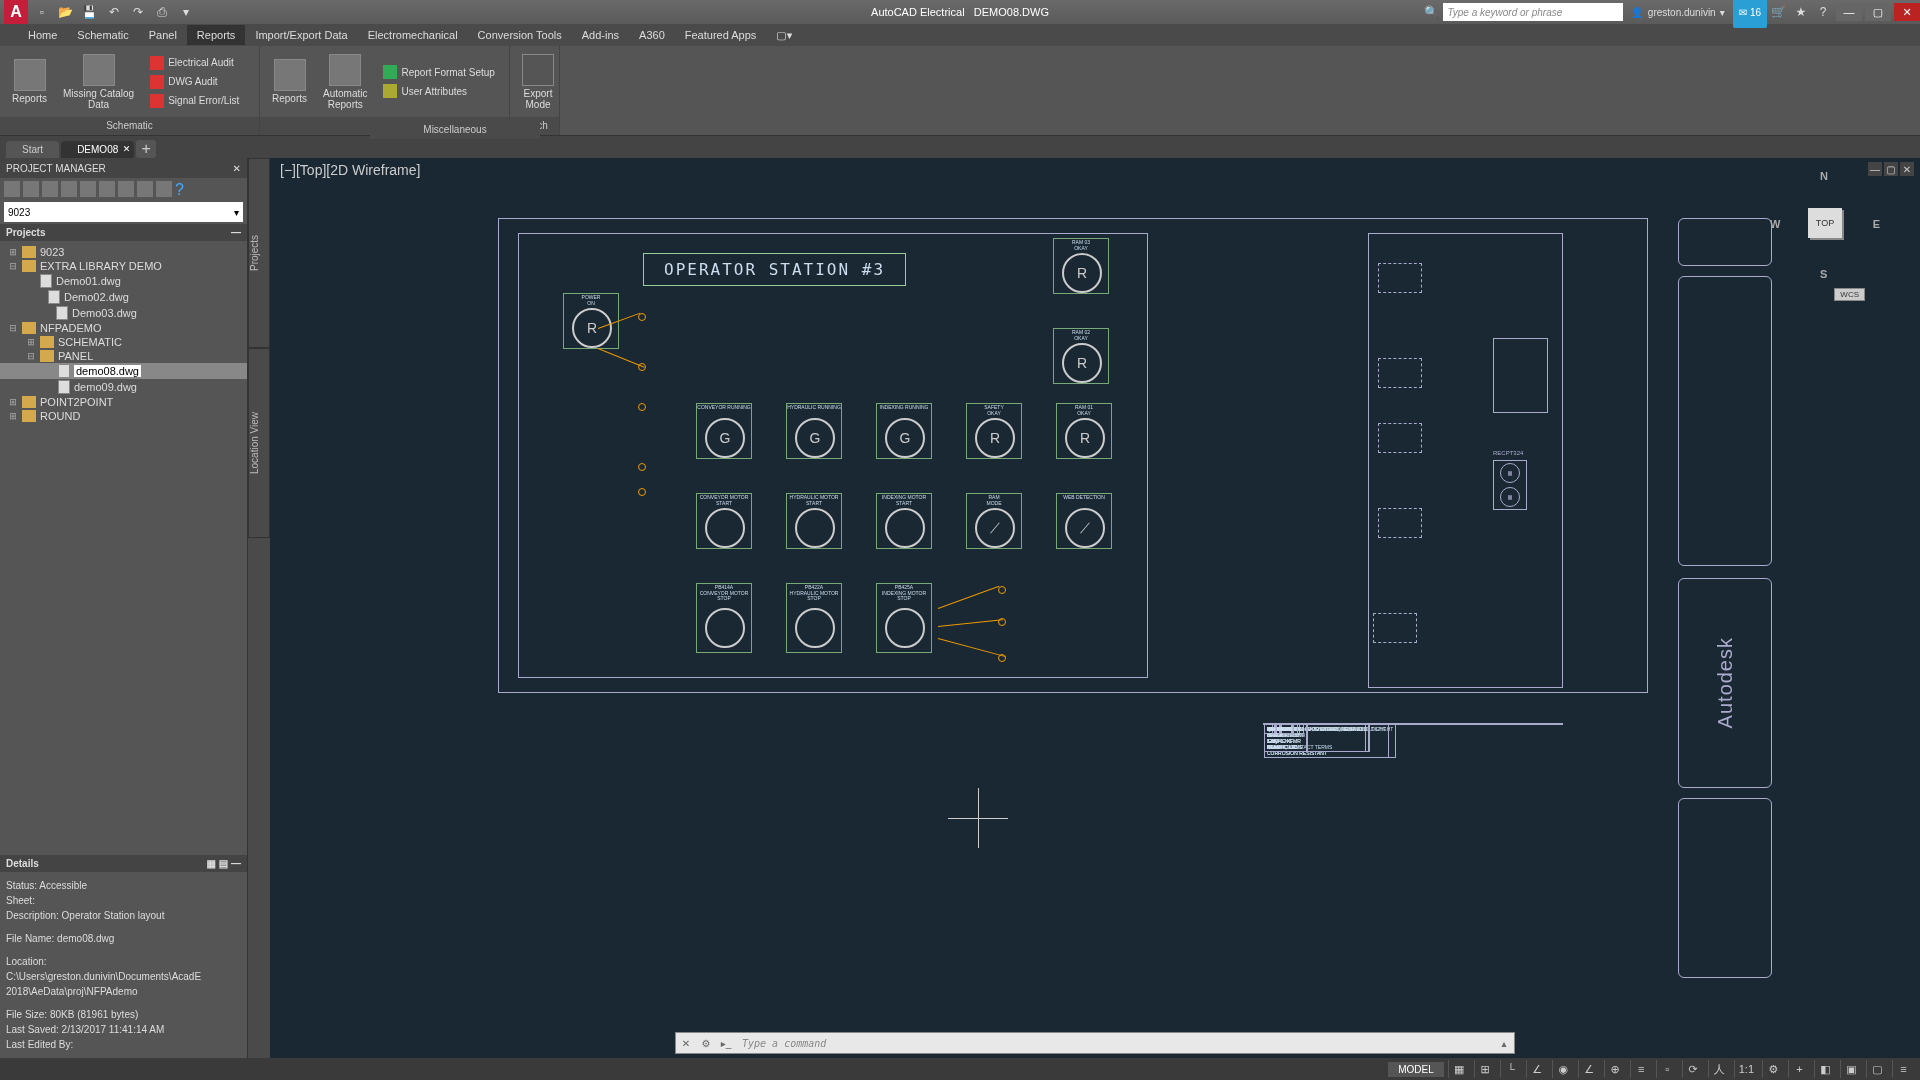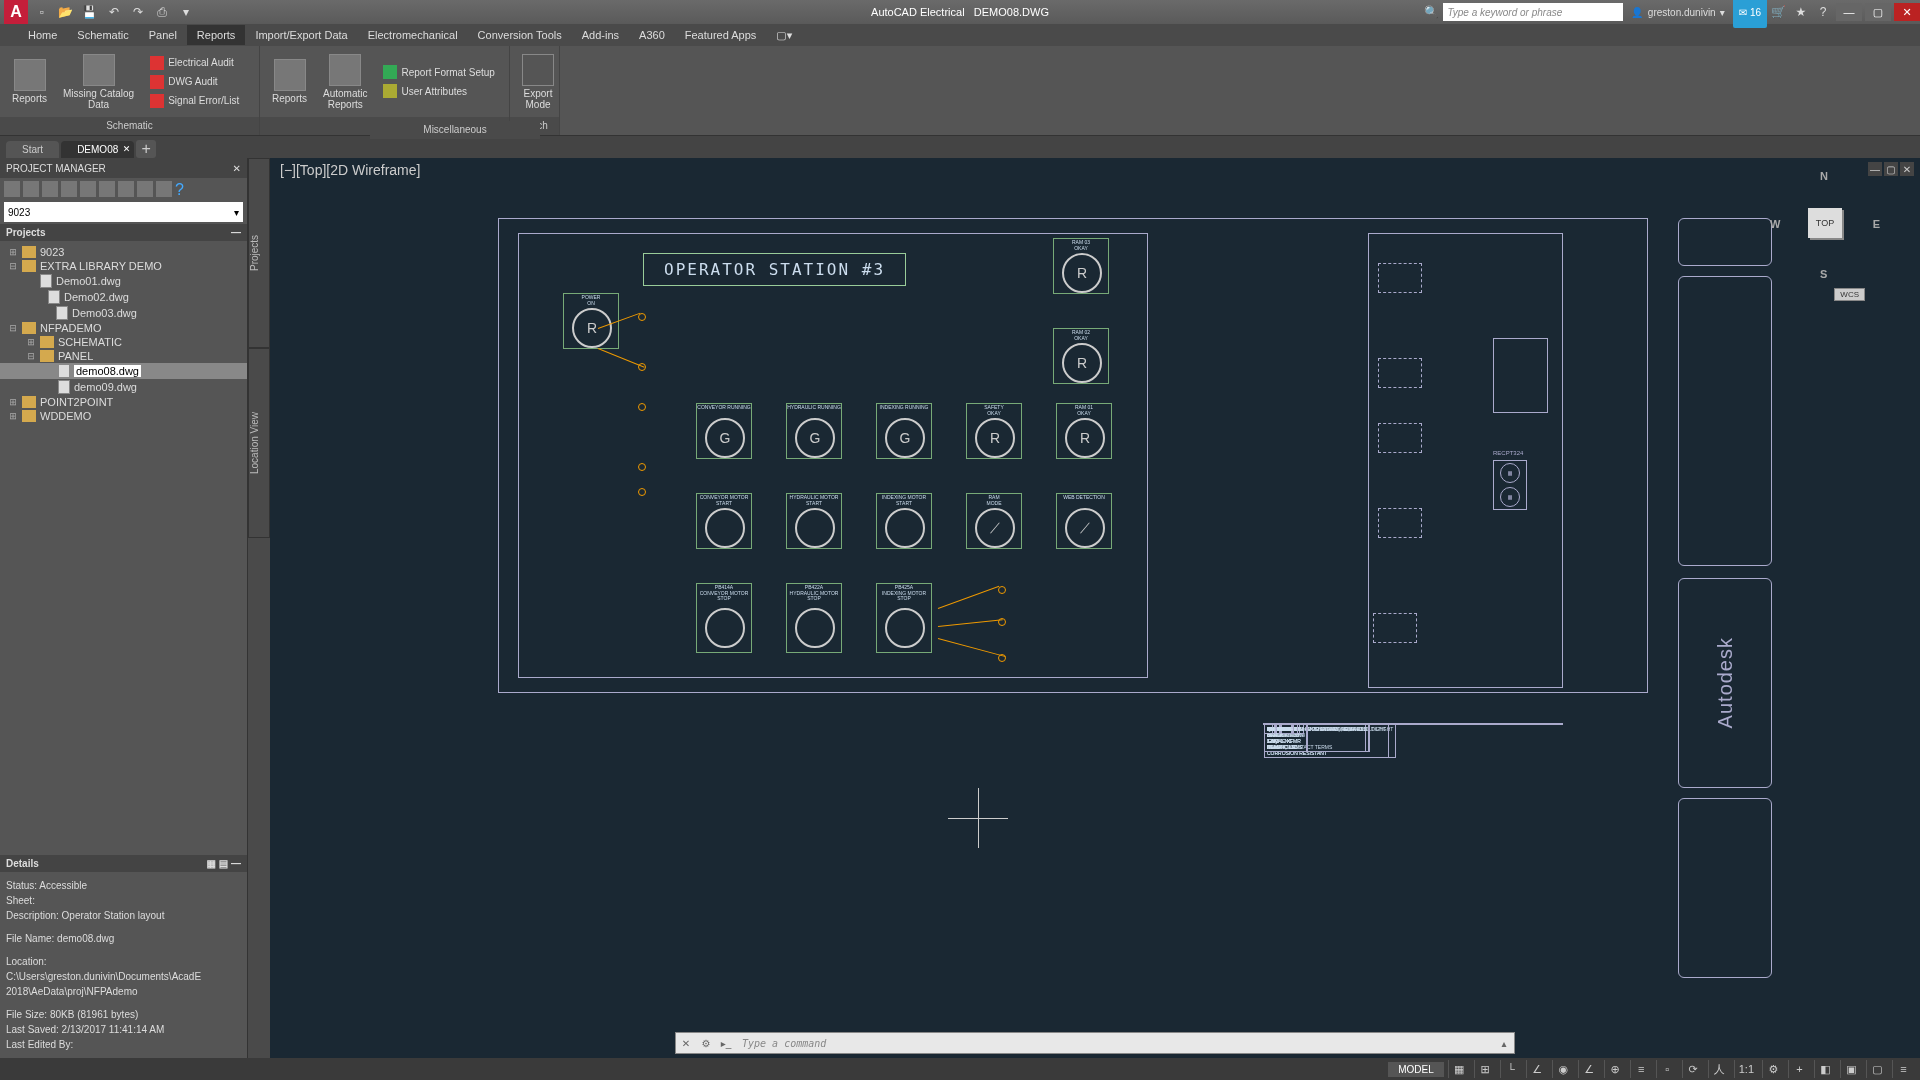--- a/index.html
+++ b/index.html
@@ -317,21 +317,21 @@
           <span class="name">demo09.dwg</span>
         </div>
         <div class="tree-item" style="padding-left: 8px;">
           <span class="tgl">⊞</span>
           <span class="fldr"></span>
           <span class="name">POINT2POINT</span>
         </div>
         <div class="tree-item" style="padding-left: 8px;">
           <span class="tgl">⊞</span>
           <span class="fldr"></span>
-          <span class="name">WDDEMO</span>
+          <span class="name">ROUND</span>
         </div>
       </div>
     <div class="details-hdr">
         <span>Details</span>
         <span>▦ ▤ —</span>
       </div>
     <div class="details">
       <div>Status: Accessible</div>
       <div>Sheet:</div>
       <div>Description: Operator Station layout</div>

